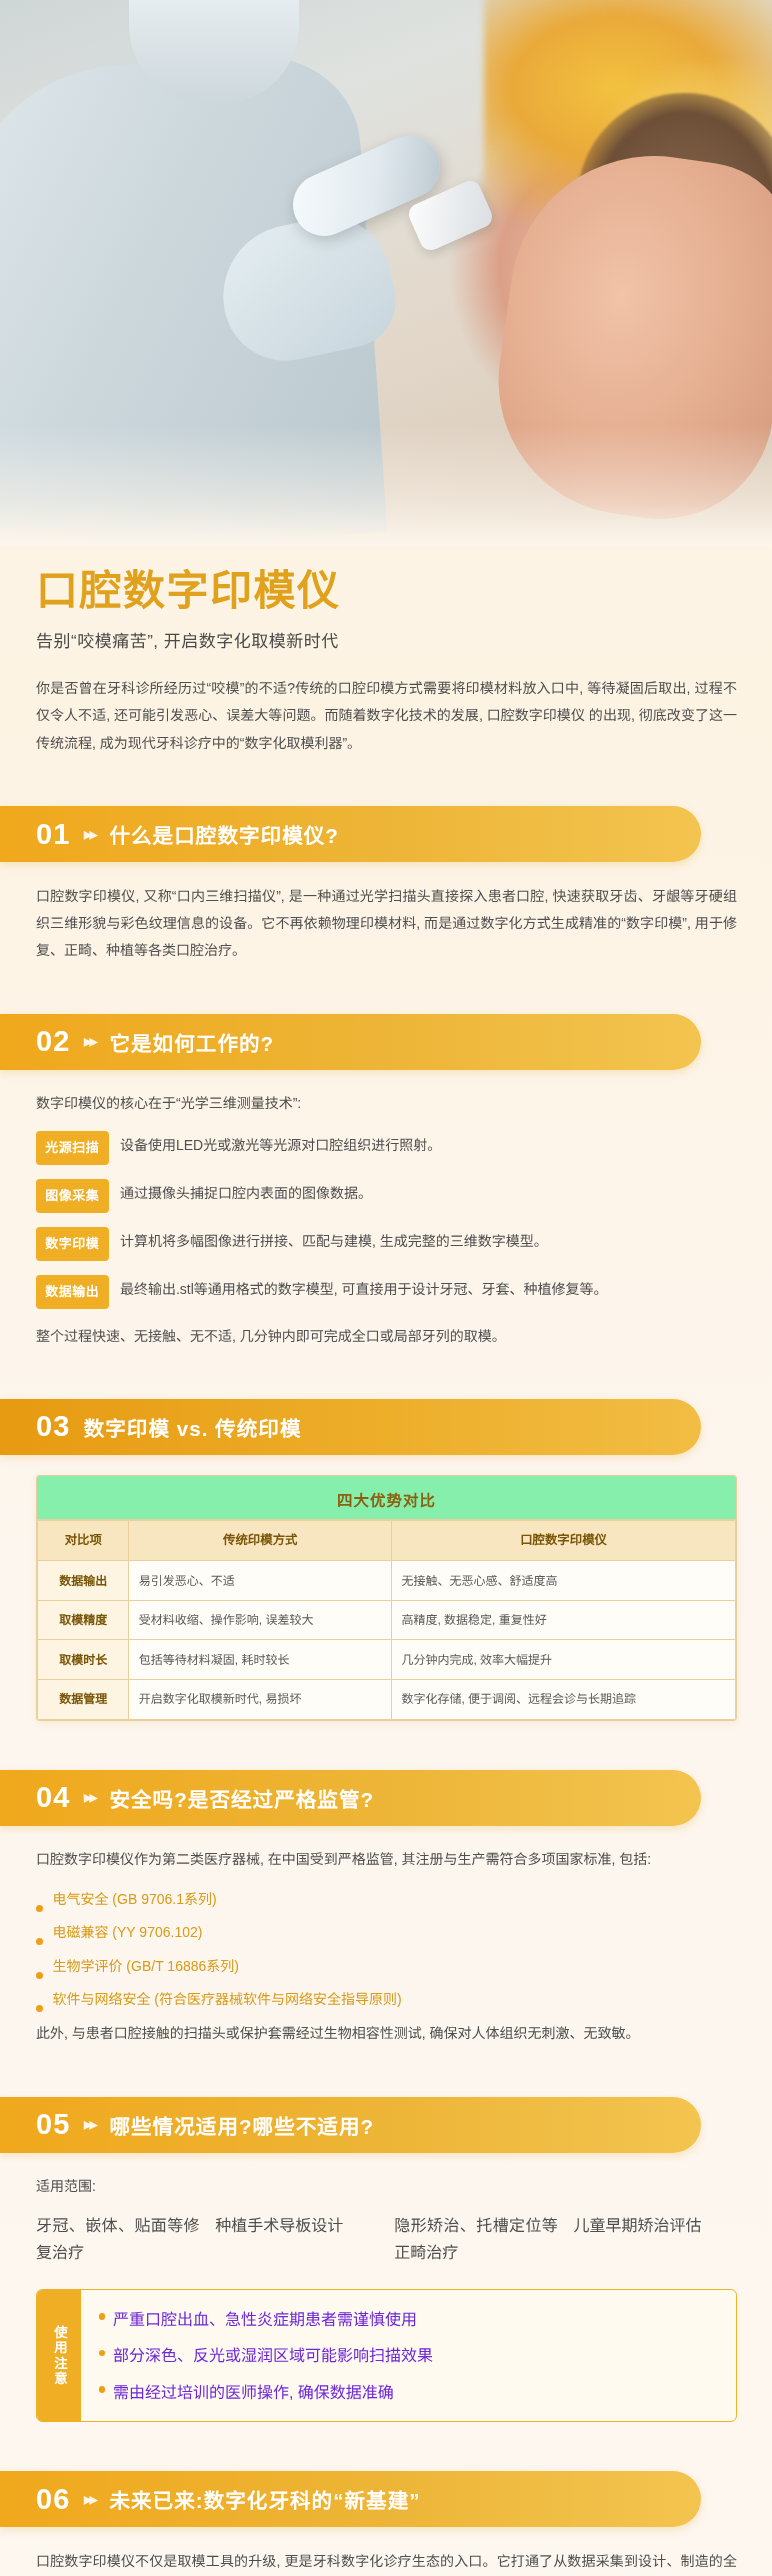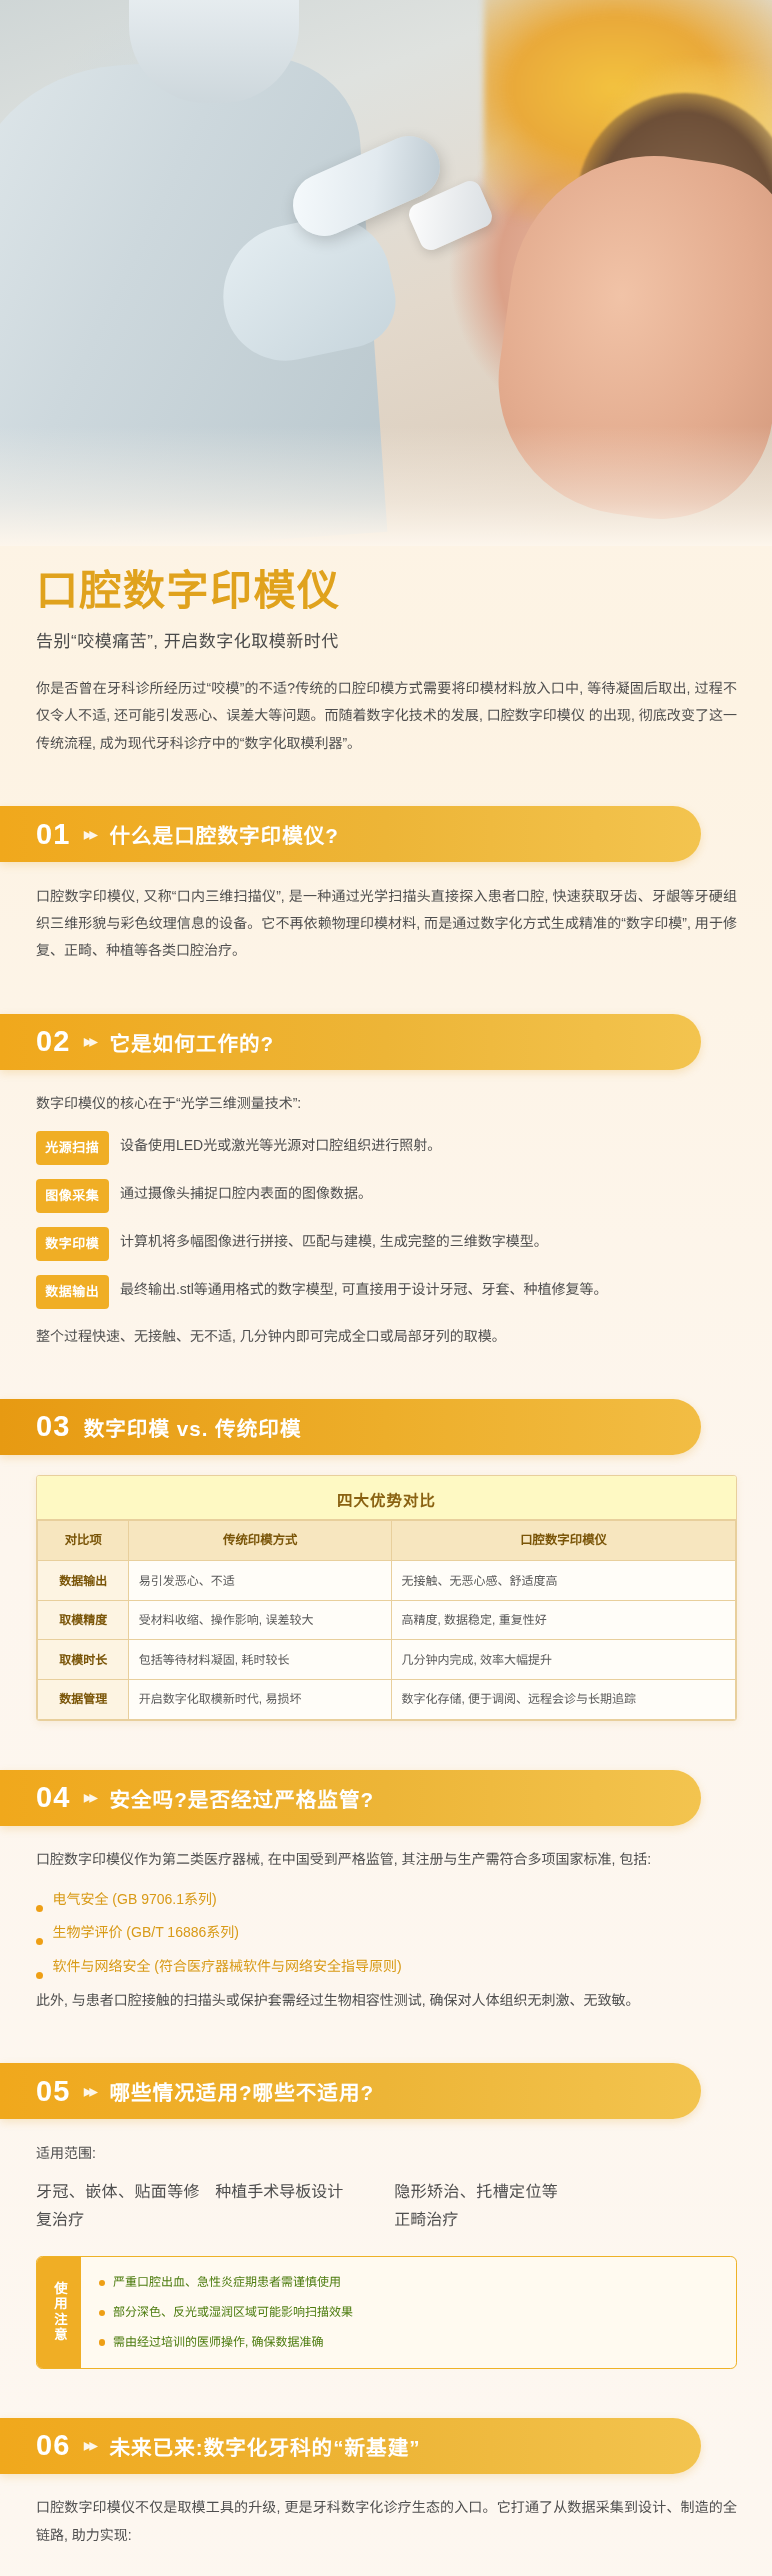--- a/index.html
+++ b/index.html
@@ -197,21 +197,21 @@
     overflow: hidden;
     box-shadow: 0 2.1px 7.2px rgba(220,180,110,.16);
   }
   .table-cap {
     text-align: center;
     font-size: 15.5px;
     font-weight: bold;
     color: #8a6212;
     padding: 11.3px 0 9.3px;
     letter-spacing: 1px;
-    background: #fef9c3;
+    background: #86efac;
     border-bottom: 0.5px solid #e8cf9c;
   }
   table { width: 100%; border-collapse: collapse; }
   th, td {
     border: 0.5px solid #e8cf9c;
     padding: 10.3px 9.3px;
     font-size: 12px;
     color: #5a5a5a;
     line-height: 1.5;
     vertical-align: middle;
@@ -284,22 +284,22 @@
     align-items: center;
     justify-content: center;
     writing-mode: vertical-rl;
     text-orientation: upright;
     padding: 15.5px 0;
   }
   .note-list { padding: 15.5px 17.5px; }
   .note-item {
     display: flex;
     align-items: flex-start;
-    font-size: 12px;
-    color: #4d7c0f;
+    font-size: 16px;
+    color: #6d28d9;
     line-height: 1.7;
     margin-bottom: 9.3px;
   }
   .note-item:last-child { margin-bottom: 0; }
   .note-item .dot {
     flex: 0 0 auto;
     width: 6.2px; height: 6.2px;
     border-radius: 50%;
     background: #ee9f15;
     margin: 7.7px 8.2px 0 0;
@@ -418,20 +418,24 @@
     </div>
     <div class="sec-body">
       <p>口腔数字印模仪作为第二类医疗器械, 在中国受到严格监管, 其注册与生产需符合多项国家标准, 包括:</p>
       <div class="bullets">
         <div class="bullet">
           <span class="dot"></span>
           <span>电气安全 (GB 9706.1系列)</span>
         </div>
         <div class="bullet">
           <span class="dot"></span>
+          <span>电磁兼容 (YY 9706.102)</span>
+        </div>
+        <div class="bullet">
+          <span class="dot"></span>
           <span>生物学评价 (GB/T 16886系列)</span>
         </div>
         <div class="bullet">
           <span class="dot"></span>
           <span>软件与网络安全 (符合医疗器械软件与网络安全指导原则)</span>
         </div>
       </div>
       <p>此外, 与患者口腔接触的扫描头或保护套需经过生物相容性测试, 确保对人体组织无刺激、无致敏。</p>
     </div>
   </div>
@@ -441,20 +445,21 @@
       <span class="sec-num">05</span>
       <span class="sec-arrow">▸▸</span>
       <span class="sec-title">哪些情况适用?哪些不适用?</span>
     </div>
     <div class="sec-body">
       <div class="sub-label">适用范围:</div>
       <div class="two-col">
         <div>牙冠、嵌体、贴面等修复治疗</div>
         <div>种植手术导板设计</div>
         <div>隐形矫治、托槽定位等正畸治疗</div>
+        <div>儿童早期矫治评估</div>
       </div>
     </div>
     <div class="note-box">
       <div class="note-tab">使用注意</div>
       <div class="note-list">
         <div class="note-item">
           <span class="dot"></span>
           <span>严重口腔出血、急性炎症期患者需谨慎使用</span>
         </div>
         <div class="note-item">

